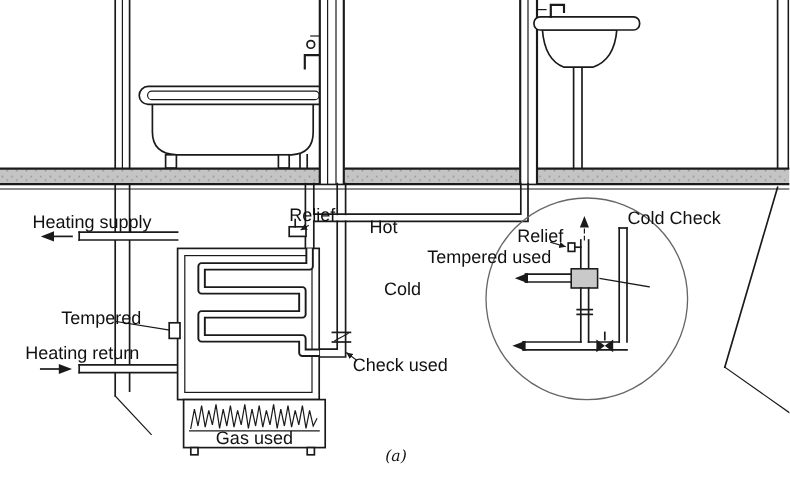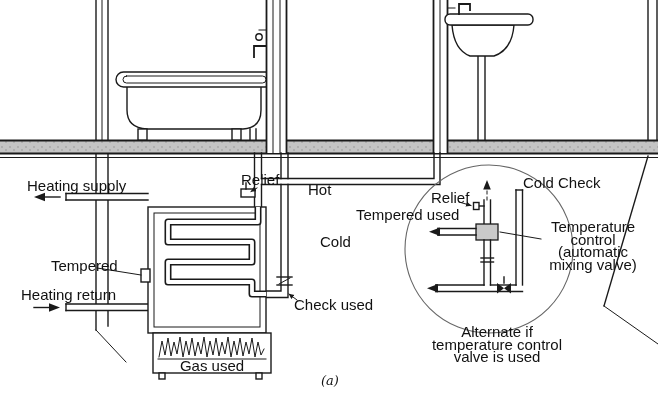--- a/index.html
+++ b/index.html
@@ -226,21 +226,14 @@
   <div class="lbl" style="left:241px;top:174px">Relief</div>
   <div class="lbl" style="left:308px;top:184px">Hot</div>
   <div class="lbl" style="left:320px;top:236px">Cold</div>
   <div class="lbl" style="left:51px;top:260px">Tempered</div>
   <div class="lbl" style="left:21px;top:289px">Heating return</div>
   <div class="lbl" style="left:294px;top:299px">Check used</div>
   <div class="lbl center" style="left:179px;top:360px;width:66px">Gas used</div>
   <div class="lbl" style="left:356px;top:209px">Tempered used</div>
   <div class="lbl" style="left:431px;top:192px">Relief</div>
   <div class="lbl" style="left:523px;top:177px">Cold Check</div>
-  <div class="lbl center" style="left:538px;top:221px;width:110px">Temperature
-control
-(automatic
-mixing valve)</div>
-  <div class="lbl center" style="left:422px;top:326px;width:150px">Alternate if
-temperature control
-valve is used</div>
   <div class="lbl caption center" style="left:312px;top:375px;width:36px">(a)</div>
 </div>
 
 </body></html>

